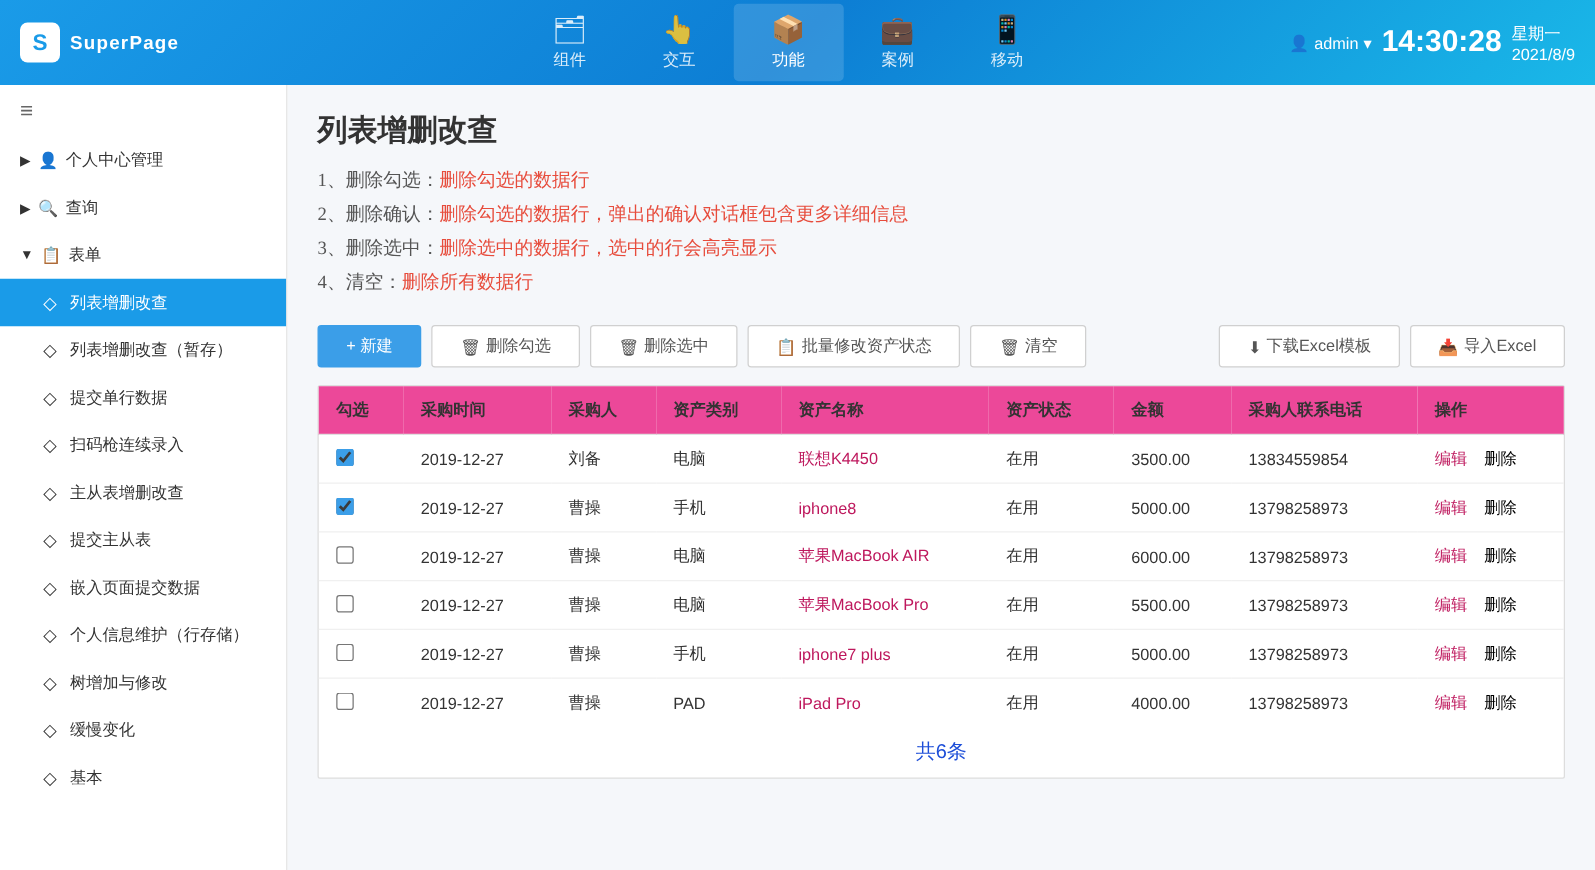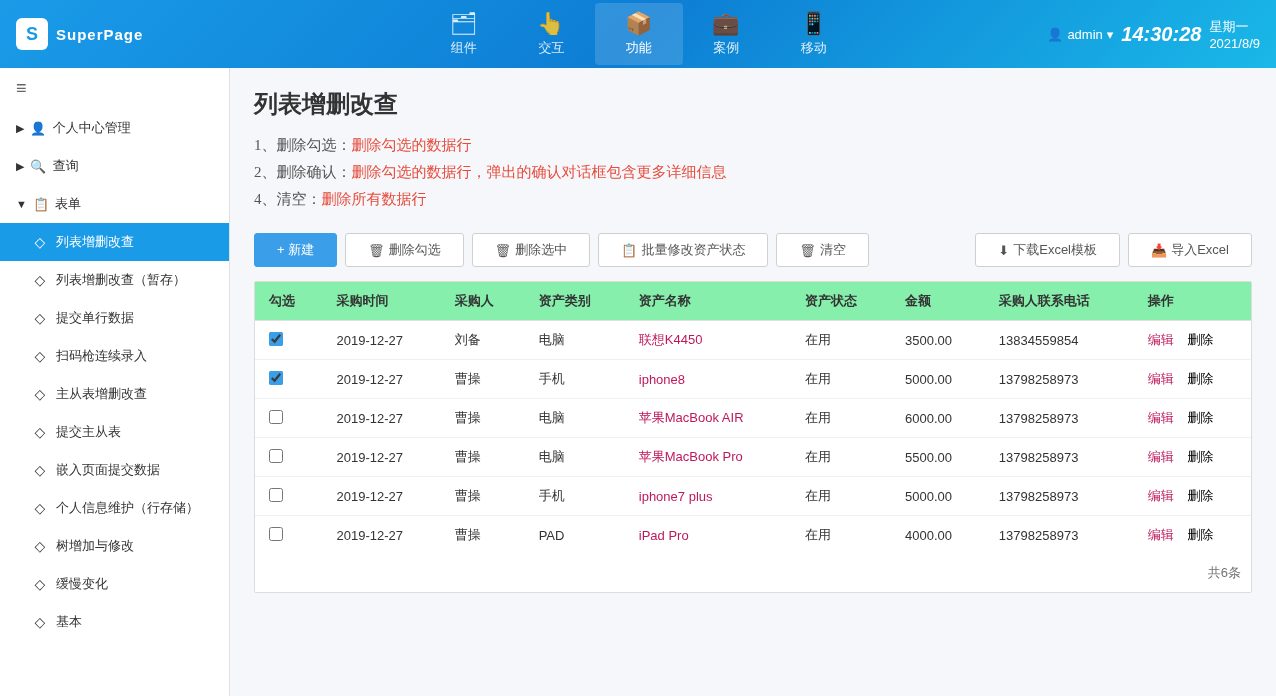--- a/index.html
+++ b/index.html
@@ -50,21 +50,21 @@
       color: white;
       background: rgba(255,255,255,0.15);
       border-radius: 4px;
     }
     .nav-item .nav-icon { font-size: 22px; }
     .nav-right {
       display: flex; align-items: center; gap: 8px;
       padding-right: 16px;
       color: white; font-size: 13px;
     }
-    .nav-right .time { font-size: 20px; font-weight: bold; font-style: italic; }
+    .nav-right .time { font-size: 24px; font-weight: bold; }
     .nav-right .user { display: flex; align-items: center; gap: 4px; }
 
     
     .main-layout {
       display: flex;
       height: calc(100vh - 68px);
     }
 
     
     .sidebar {
@@ -122,36 +122,36 @@
     .btn-default { background: white; color: #555; border-color: #d0d0d0; }
     .toolbar-right { margin-left: auto; display: flex; gap: 8px; }
 
     
     .table-wrap {
       background: white;
       border: 1px solid #ddd;
       border-radius: 2px;
     }
     table { width: 100%; border-collapse: collapse; }
-    thead tr { background: #86efac; }
+    thead tr { background: #ec4899; }
     th {
       padding: 10px 14px; text-align: left;
       font-weight: bold; color: #333; font-size: 13px;
       border-bottom: 1px solid #e0e0e0;
     }
     td {
       padding: 10px 14px; color: #333; font-size: 13px;
       border-bottom: 1px solid #f0f0f0;
     }
     tr:last-child td { border-bottom: none; }
     .link-blue { color: #be185d; cursor: pointer; }
     .link-red { color: #000000; cursor: pointer; margin-left: 10px; }
     input[type="checkbox"] { width: 14px; height: 14px; cursor: pointer; accent-color: #3b9ee8; }
     .table-footer {
-      text-align: right; padding: 10px; color: #737373; font-size: 13px;
+      text-align: center; padding: 10px; color: #1d4ed8; font-size: 16px;
     }
   </style>
 </head>
 <body>
 
 <div class="top-nav">
   <div class="logo-area">
     <div class="logo-icon">S</div>
     <span class="logo-text">SuperPage</span>
   </div>
@@ -259,20 +259,21 @@
       <span>基本</span>
     </div>
   </div>
 
   <div class="content">
     <h1 class="page-title">列表增删改查</h1>
 
     <div class="desc-list">
       <p>1、删除勾选：<span class="highlight">删除勾选的数据行</span></p>
       <p>2、删除确认：<span class="highlight">删除勾选的数据行，弹出的确认对话框包含更多详细信息</span></p>
+      <p>3、删除选中：<span class="highlight">删除选中的数据行，选中的行会高亮显示</span></p>
       <p>4、清空：<span class="highlight">删除所有数据行</span></p>
     </div>
 
     <div class="toolbar">
       <button class="btn btn-primary">+ 新建</button>
       <button class="btn btn-default">
         <span>🗑</span>
         <span>删除勾选</span>
       </button>
       <button class="btn btn-default">

